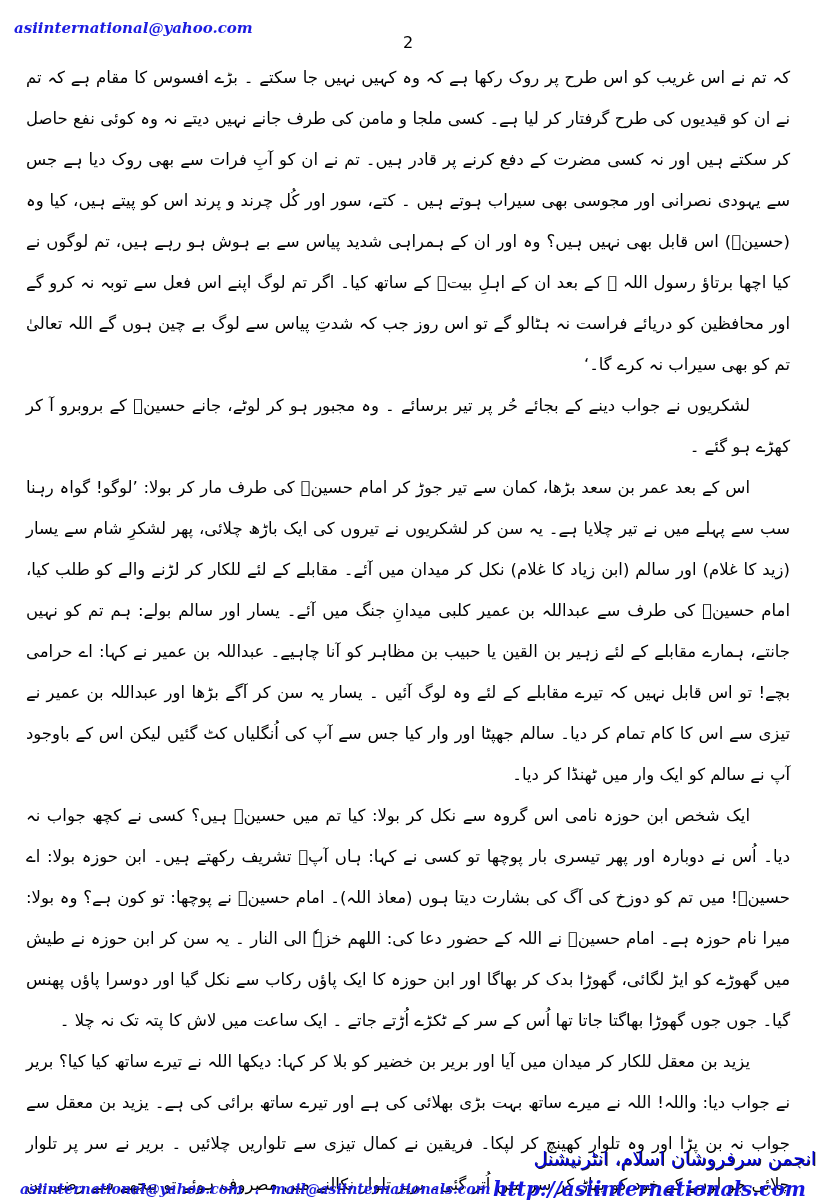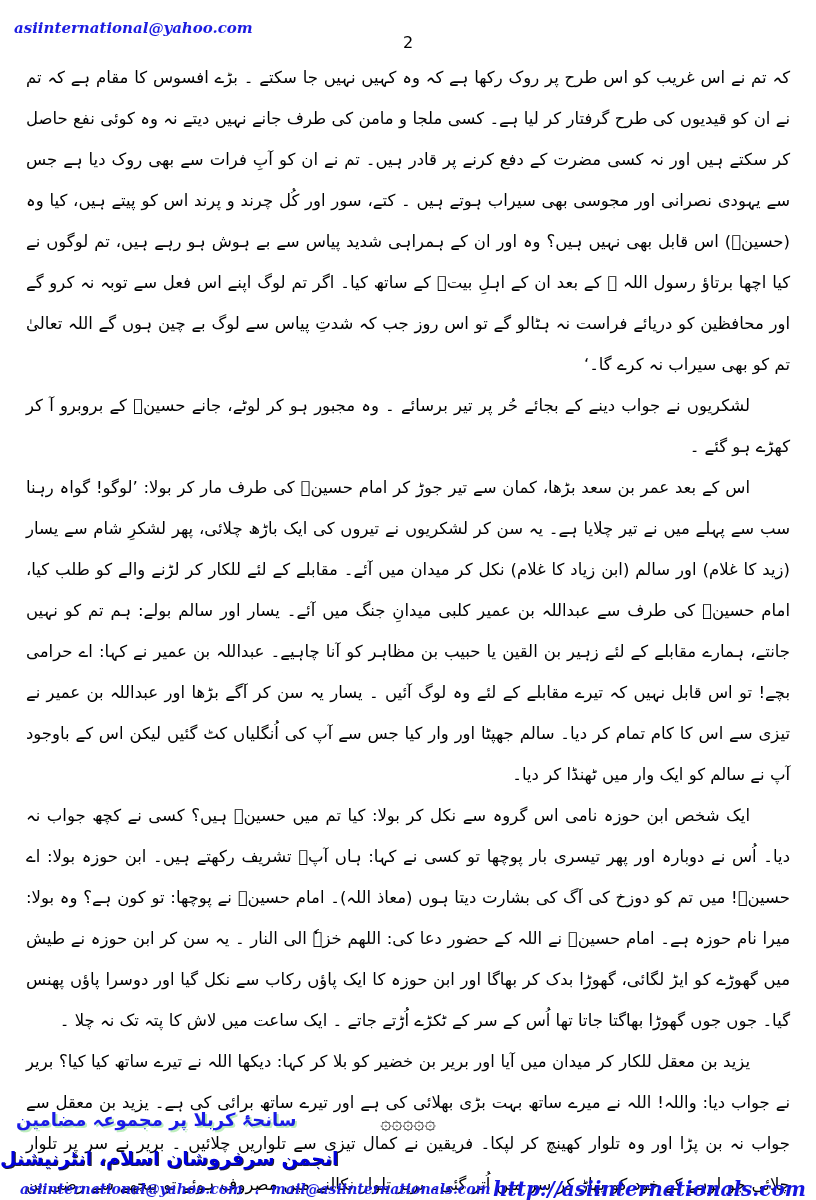--- a/index.html
+++ b/index.html
@@ -47,22 +47,22 @@
     text-shadow:2px 2px 0 #bdeebd;
   }
   .ornament{
     position:absolute;left:0;right:0;top:2px;
     text-align:center;
     font-size:19px;color:#000;
     letter-spacing:4px;
   }
   .org-name{
     direction:rtl;
-    text-align:left;
-    font-size:19px;font-weight:bold;
+    text-align:right;
+    font-size:19px;font-weight:normal;
     color:#0000dd;
     text-shadow:1px 1px 0 #222222;
     height:32px;line-height:30px;
   }
   .footer-row3{
     position:relative;height:28px;margin-top:6px;
     font-family:"DejaVu Serif",serif;
   }
   .footer-emails{
     position:absolute;left:20px;top:0;
@@ -88,24 +88,20 @@
 
   <div class="urdu-body">
     <p>کہ تم نے اس غریب کو اس طرح پر روک رکھا ہے کہ وہ کہیں نہیں جا سکتے ۔ بڑے افسوس کا مقام ہے کہ تم نے ان کو قیدیوں کی طرح گرفتار کر لیا ہے۔ کسی ملجا و مامن کی طرف جانے نہیں دیتے نہ وہ کوئی نفع حاصل کر سکتے ہیں اور نہ کسی مضرت کے دفع کرنے پر قادر ہیں۔ تم نے ان کو آبِ فرات سے بھی روک دیا ہے جس سے یہودی نصرانی اور مجوسی بھی سیراب ہوتے ہیں ۔ کتے، سور اور کُل چرند و پرند اس کو پیتے ہیں، کیا وہ (حسینؑ) اس قابل بھی نہیں ہیں؟ وہ اور ان کے ہمراہی شدید پیاس سے بے ہوش ہو رہے ہیں، تم لوگوں نے کیا اچھا برتاؤ رسول اللہ ﷺ کے بعد ان کے اہلِ بیتؑ کے ساتھ کیا۔ اگر تم لوگ اپنے اس فعل سے توبہ نہ کرو گے اور محافظین کو دریائے فراست نہ ہٹالو گے تو اس روز جب کہ شدتِ پیاس سے لوگ بے چین ہوں گے اللہ تعالیٰ تم کو بھی سیراب نہ کرے گا۔‘</p>
     <p class="indent">لشکریوں نے جواب دینے کے بجائے حُر پر تیر برسائے ۔ وہ مجبور ہو کر لوٹے، جانے حسینؑ کے بروبرو آ کر کھڑے ہو گئے ۔</p>
     <p class="indent">اس کے بعد عمر بن سعد بڑھا، کمان سے تیر جوڑ کر امام حسینؑ کی طرف مار کر بولا: ’لوگو! گواہ رہنا سب سے پہلے میں نے تیر چلایا ہے۔ یہ سن کر لشکریوں نے تیروں کی ایک باڑھ چلائی، پھر لشکرِ شام سے یسار (زید کا غلام) اور سالم (ابن زیاد کا غلام) نکل کر میدان میں آئے۔ مقابلے کے لئے للکار کر لڑنے والے کو طلب کیا، امام حسینؑ کی طرف سے عبداللہ بن عمیر کلبی میدانِ جنگ میں آئے۔ یسار اور سالم بولے: ہم تم کو نہیں جانتے، ہمارے مقابلے کے لئے زہیر بن القین یا حبیب بن مظاہر کو آنا چاہیے۔ عبداللہ بن عمیر نے کہا: اے حرامی بچے! تو اس قابل نہیں کہ تیرے مقابلے کے لئے وہ لوگ آئیں ۔ یسار یہ سن کر آگے بڑھا اور عبداللہ بن عمیر نے تیزی سے اس کا کام تمام کر دیا۔ سالم جھپٹا اور وار کیا جس سے آپ کی اُنگلیاں کٹ گئیں لیکن اس کے باوجود آپ نے سالم کو ایک وار میں ٹھنڈا کر دیا۔</p>
     <p class="indent">ایک شخص ابن حوزہ نامی اس گروہ سے نکل کر بولا: کیا تم میں حسینؑ ہیں؟ کسی نے کچھ جواب نہ دیا۔ اُس نے دوبارہ اور پھر تیسری بار پوچھا تو کسی نے کہا: ہاں آپؑ تشریف رکھتے ہیں۔ ابن حوزہ بولا: اے حسینؑ! میں تم کو دوزخ کی آگ کی بشارت دیتا ہوں (معاذ اللہ)۔ امام حسینؑ نے پوچھا: تو کون ہے؟ وہ بولا: میرا نام حوزہ ہے۔ امام حسینؑ نے اللہ کے حضور دعا کی: اللھم خزہٗ الی النار ۔ یہ سن کر ابن حوزہ نے طیش میں گھوڑے کو ایڑ لگائی، گھوڑا بدک کر بھاگا اور ابن حوزہ کا ایک پاؤں رکاب سے نکل گیا اور دوسرا پاؤں پھنس گیا۔ جوں جوں گھوڑا بھاگتا جاتا تھا اُس کے سر کے ٹکڑے اُڑتے جاتے ۔ ایک ساعت میں لاش کا پتہ تک نہ چلا ۔</p>
     <p class="indent">یزید بن معقل للکار کر میدان میں آیا اور بریر بن خضیر کو بلا کر کہا: دیکھا اللہ نے تیرے ساتھ کیا کیا؟ بریر نے جواب دیا: واللہ! اللہ نے میرے ساتھ بہت بڑی بھلائی کی ہے اور تیرے ساتھ برائی کی ہے۔ یزید بن معقل سے جواب نہ بن پڑا اور وہ تلوار کھینچ کر لپکا۔ فریقین نے کمال تیزی سے تلواریں چلائیں ۔ بریر نے سر پر تلوار چلائی جو لوہے کے خود کو پھاڑ کر سر میں اُتر گئی۔ بریر تلوار نکالنے میں مصروف ہوئے تو پیچھے سے رضی بن منفذ نے وار کیا۔ بریر لپٹ پڑے اور بالآخر رضی کو مار دیا۔ اس اثناء میں کعب نے نیزہ پیچھے سے مارا جو پار ہو گیا۔ بریر اُٹھے تو کعب نے نیزہ چھوڑ کر تلوار کا وار کیا جس سے بریر ابن خضیر شہید ہو گئے ۔‘‘</p>
   </div>
 
   <div class="footer">
-    <div class="footer-row1">
-      <span class="series-title">سانحۂ کربلا پر مجموعہ مضامین</span>
-      <span class="ornament">۞۞۞۞۞</span>
-    </div>
     <div class="org-name">انجمن سرفروشان اسلام، انٹرنیشنل</div>
     <div class="footer-row3">
       <span class="footer-emails">
         <span>asiinternational@yahoo.com</span><span class="sep">،</span><span>mail@asiinternationals.com</span>
       </span>
       <span class="footer-url">http://asiinternationals.com</span>
     </div>
   </div>
 
 </div>

